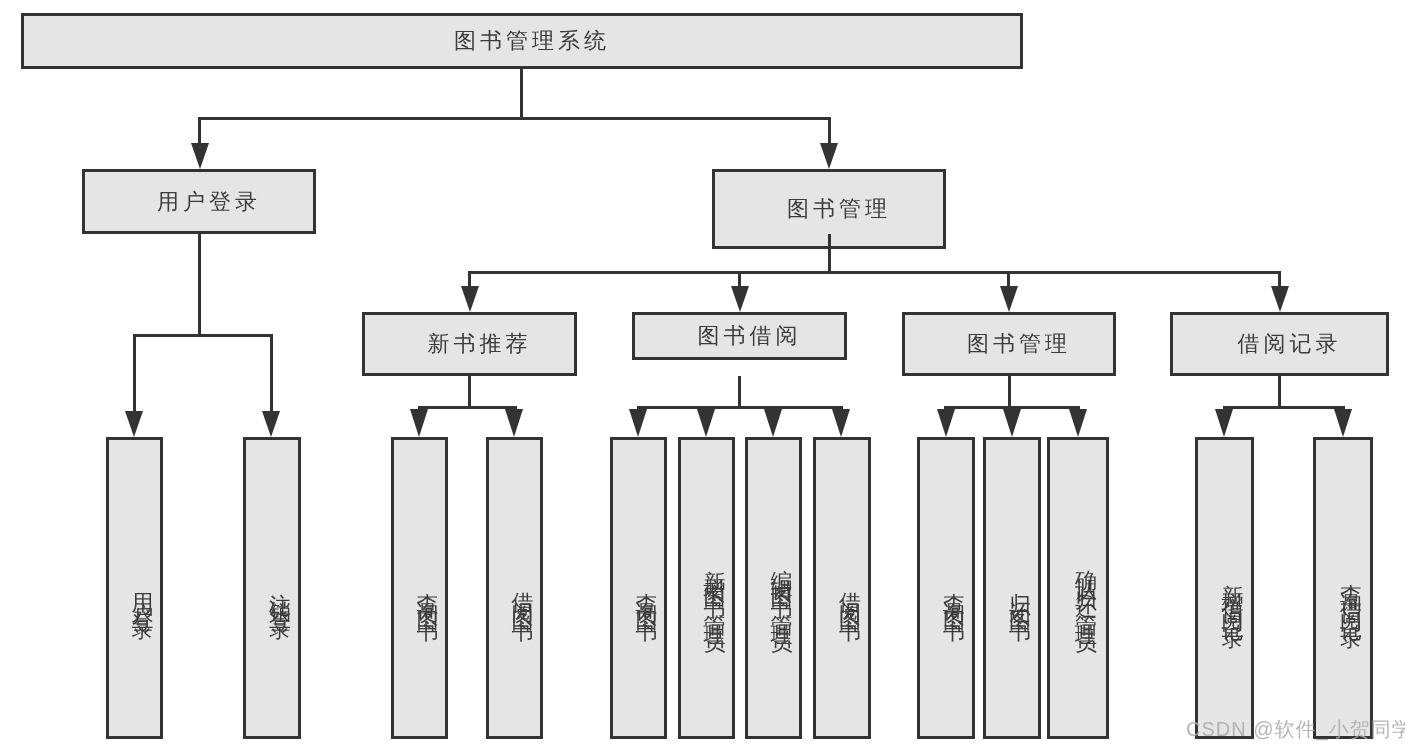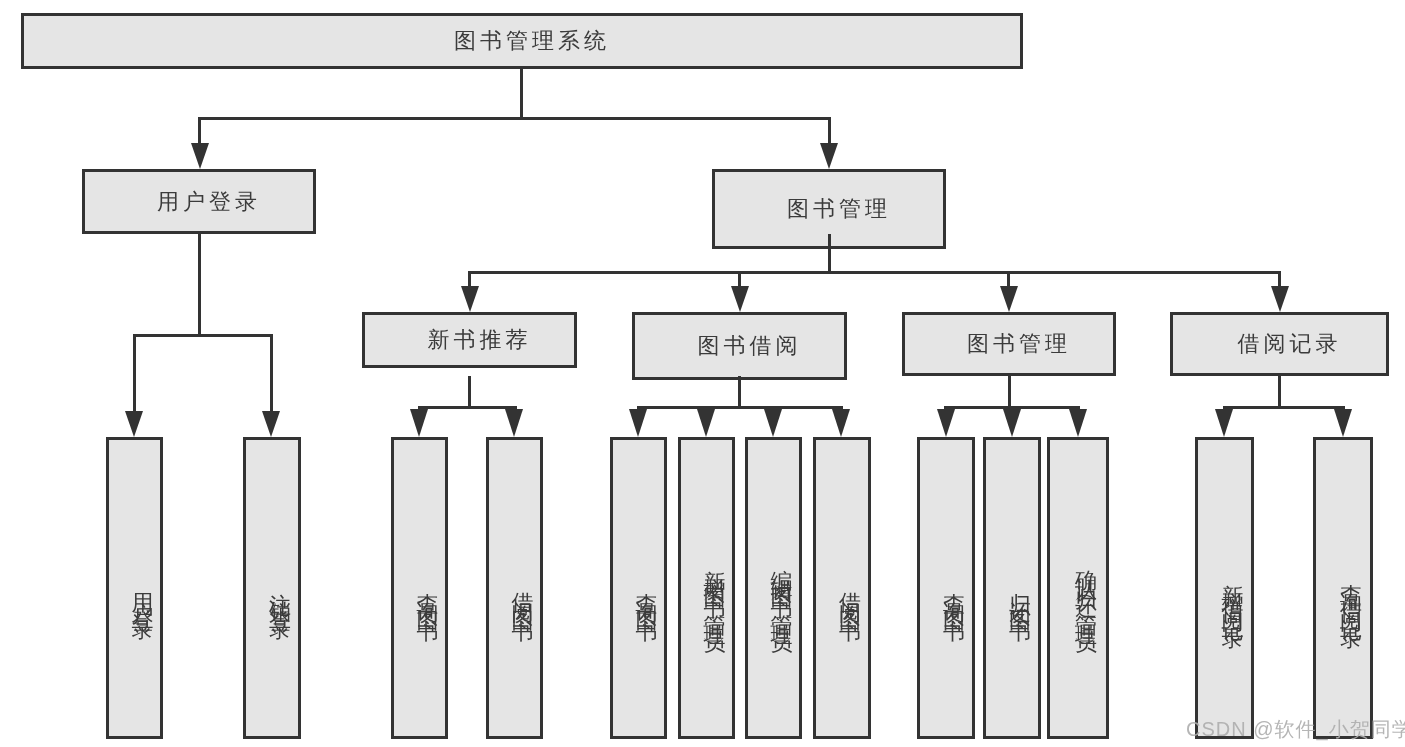--- a/index.html
+++ b/index.html
@@ -100,24 +100,24 @@
   <div class="hl" style="left:468px;top:271px;width:813px"></div>
   <div class="vl" style="left:468px;top:271px;height:20px"></div>
   <div class="vl" style="left:738px;top:271px;height:20px"></div>
   <div class="vl" style="left:1007px;top:271px;height:20px"></div>
   <div class="vl" style="left:1278px;top:271px;height:20px"></div>
   <div class="arrow" style="left:461px;top:286px"></div>
   <div class="arrow" style="left:731px;top:286px"></div>
   <div class="arrow" style="left:1000px;top:286px"></div>
   <div class="arrow" style="left:1271px;top:286px"></div>
 
-  <div class="box hbox" style="left:362px;top:312px;width:215px;height:56px">
+  <div class="box hbox" style="left:362px;top:312px;width:215px;height:64px">
     <span>新书推荐</span>
   </div>
-  <div class="box hbox" style="left:632px;top:312px;width:215px;height:68px">
+  <div class="box hbox" style="left:632px;top:312px;width:215px;height:48px">
     <span>图书借阅</span>
   </div>
   <div class="box hbox" style="left:902px;top:312px;width:214px;height:64px">
     <span>图书管理</span>
   </div>
   <div class="box hbox" style="left:1170px;top:312px;width:219px;height:64px">
     <span>借阅记录</span>
   </div>
 
   <div class="vl" style="left:468px;top:376px;height:33px"></div>

